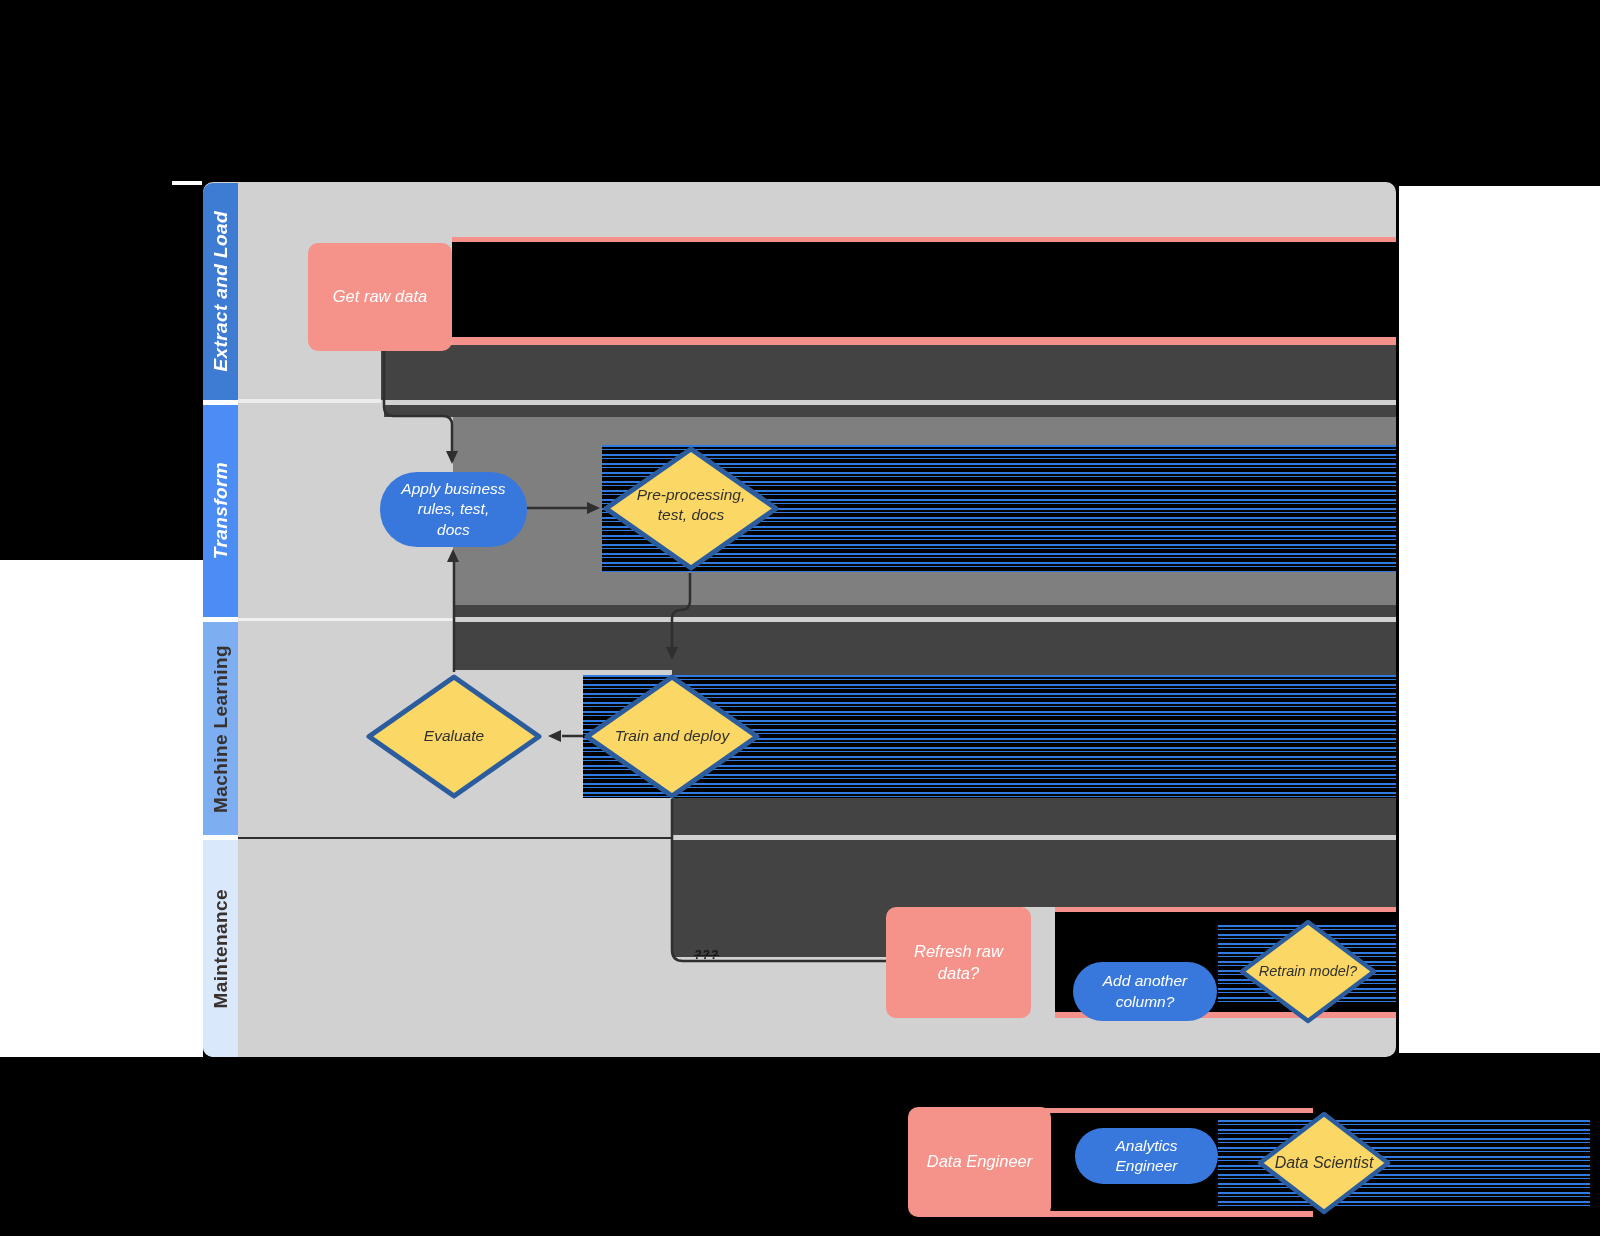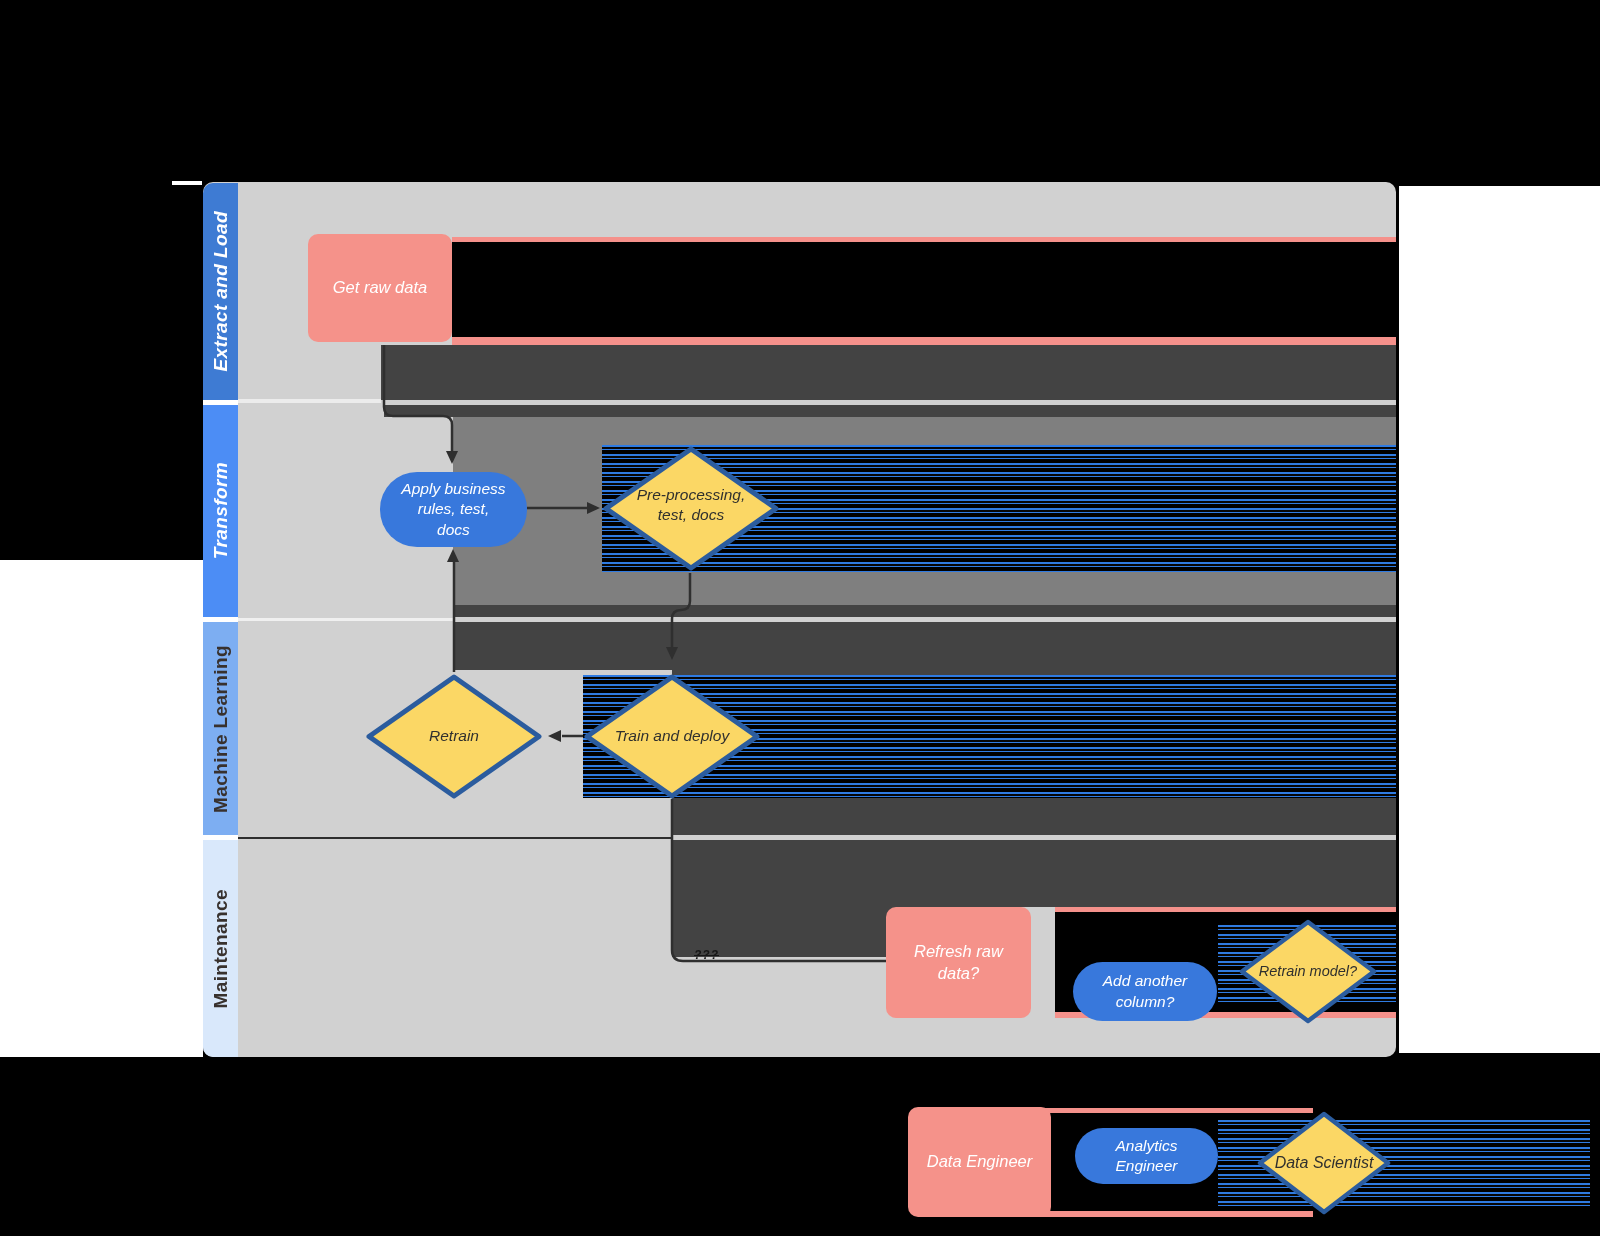--- a/index.html
+++ b/index.html
@@ -101,39 +101,39 @@
       <polygon points="447,562 459,562 453,549"></polygon>
       <polygon points="587,502 587,514 600,508"></polygon>
       <polygon points="666,647 678,647 672,660"></polygon>
       <polygon points="561,730 561,742 548,736"></polygon>
       <polygon points="890,955 890,967 904,961"></polygon>
     </g>
   </svg>
 
   <span class="abs note" style="left:694px;top:948px;">???</span>
 
-  <div class="abs node node-pink" style="left:308px;top:234px;width:144px;height:108px;">Get raw data</div>
+  <div class="abs node node-pink" style="left:308px;top:243px;width:144px;height:108px;">Get raw data</div>
 
   <div class="abs node node-blue" style="left:380px;top:472px;width:147px;height:75px;">Apply business
 rules, test,
 docs</div>
 
   <div class="abs diamond" style="left:602px;top:445px;width:178px;height:120px;padding-left:36px;">
     <svg width="178" height="127" viewBox="0 0 178 127">
       <polygon points="4,63.5 89,4 174,63.5 89,123" fill="#fbd765" stroke="#2b5c9e" stroke-width="5" stroke-linejoin="round"></polygon>
     </svg>
     <div class="dlabel">Pre-processing,
 test, docs</div>
   </div>
 
   <div class="abs diamond" style="left:365px;top:673px;width:178px;height:127px;">
     <svg width="178" height="127" viewBox="0 0 178 127">
       <polygon points="4,63.5 89,4 174,63.5 89,123" fill="#fbd765" stroke="#2b5c9e" stroke-width="5" stroke-linejoin="round"></polygon>
     </svg>
-    <div class="dlabel">Retrain</div>
+    <div class="dlabel">Evaluate</div>
   </div>
 
   <div class="abs diamond" style="left:583px;top:673px;width:178px;height:127px;">
     <svg width="178" height="127" viewBox="0 0 178 127">
       <polygon points="4,63.5 89,4 174,63.5 89,123" fill="#fbd765" stroke="#2b5c9e" stroke-width="5" stroke-linejoin="round"></polygon>
     </svg>
     <div class="dlabel">Train and deploy</div>
   </div>
 
   <div class="abs node node-pink" style="left:886px;top:907px;width:145px;height:111px;">Refresh raw

